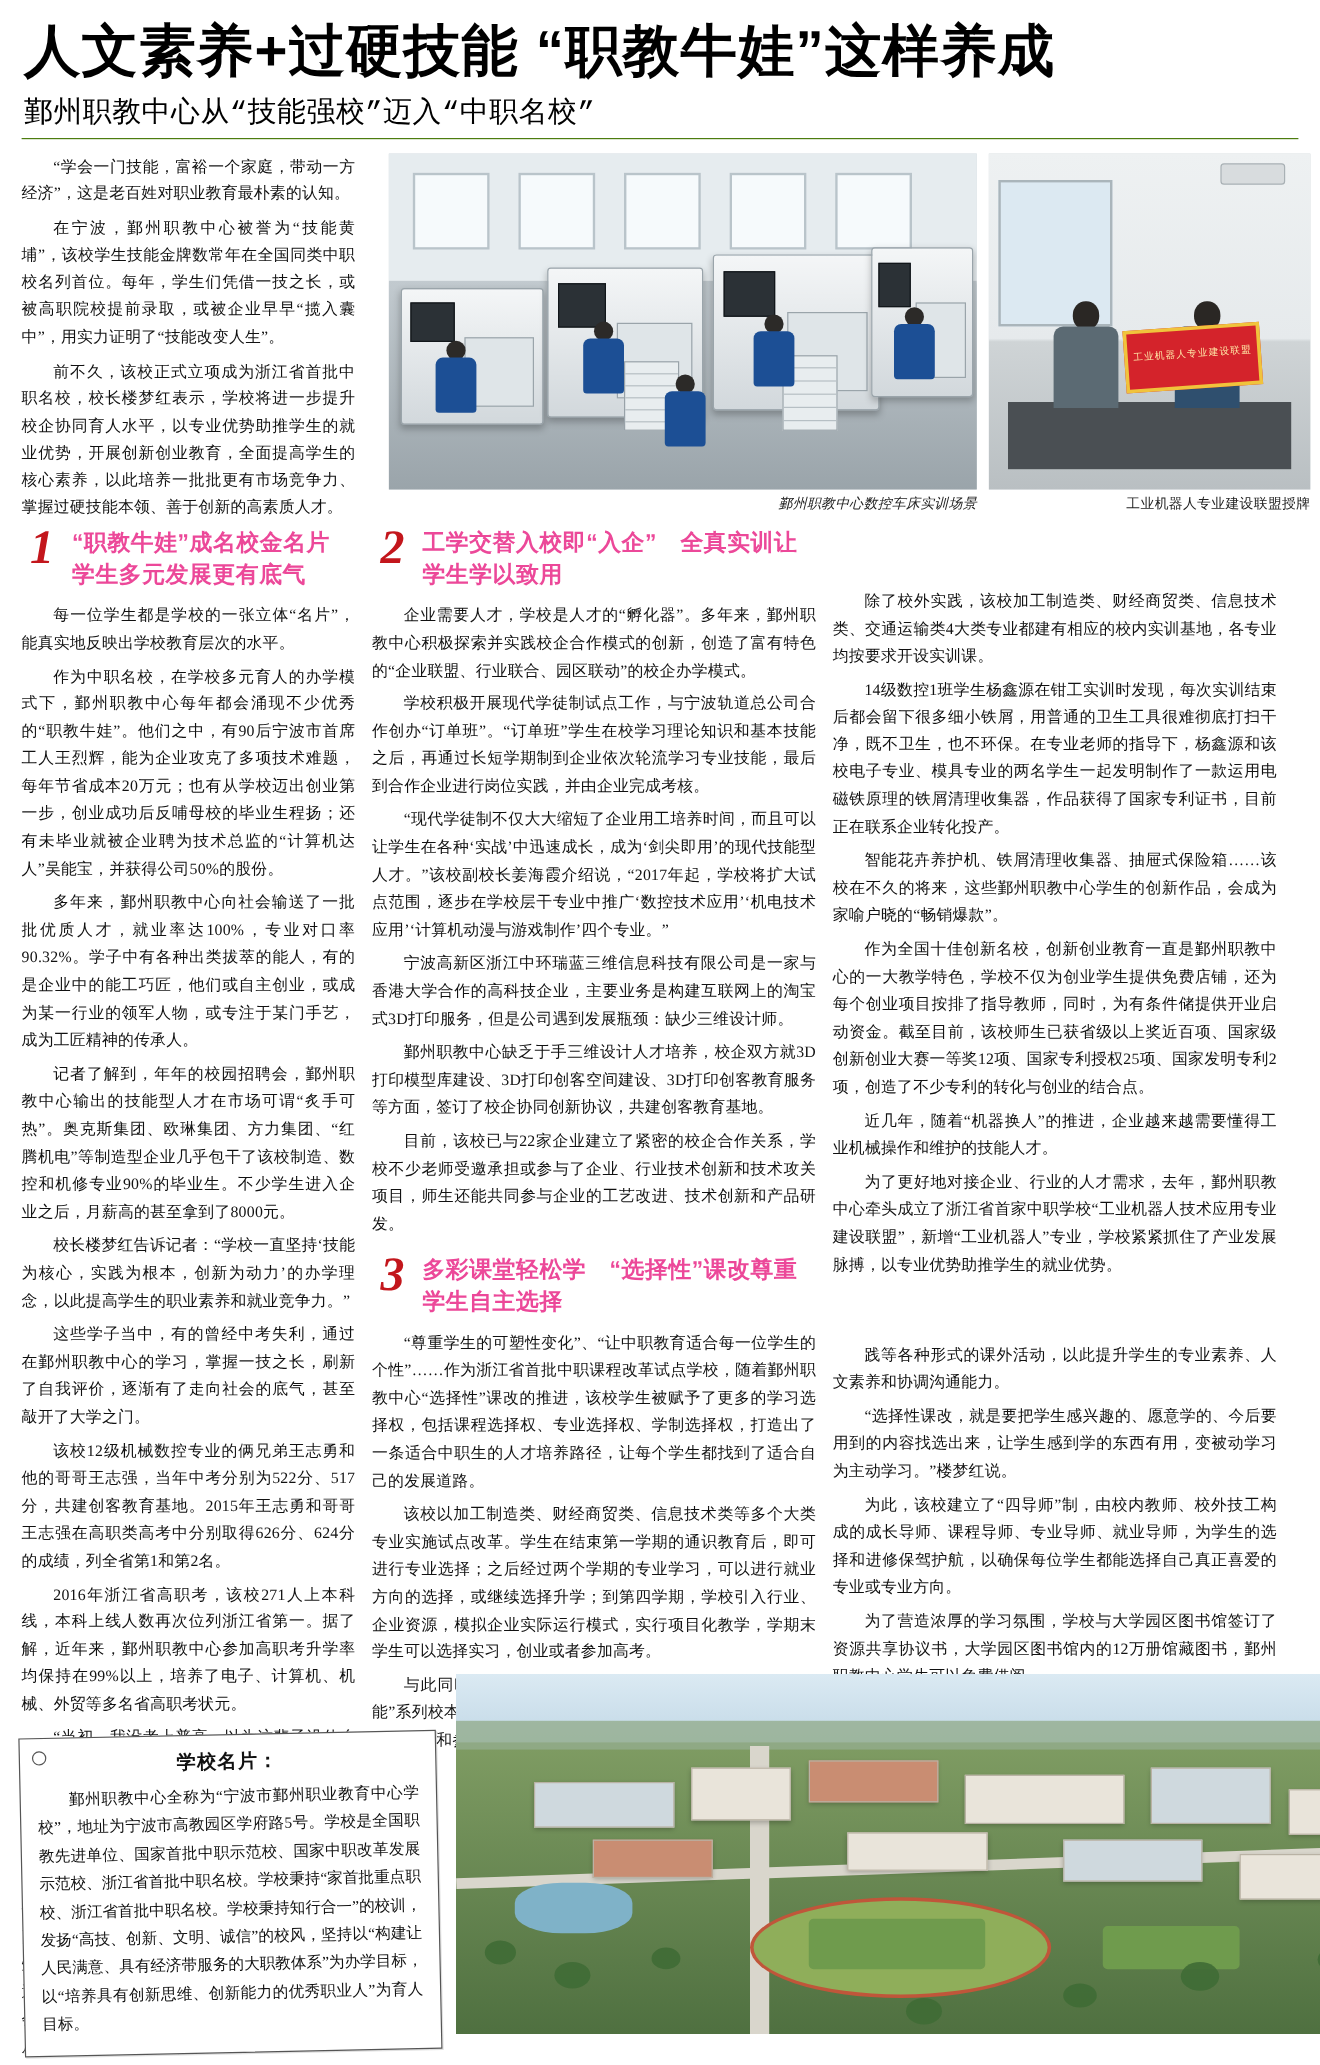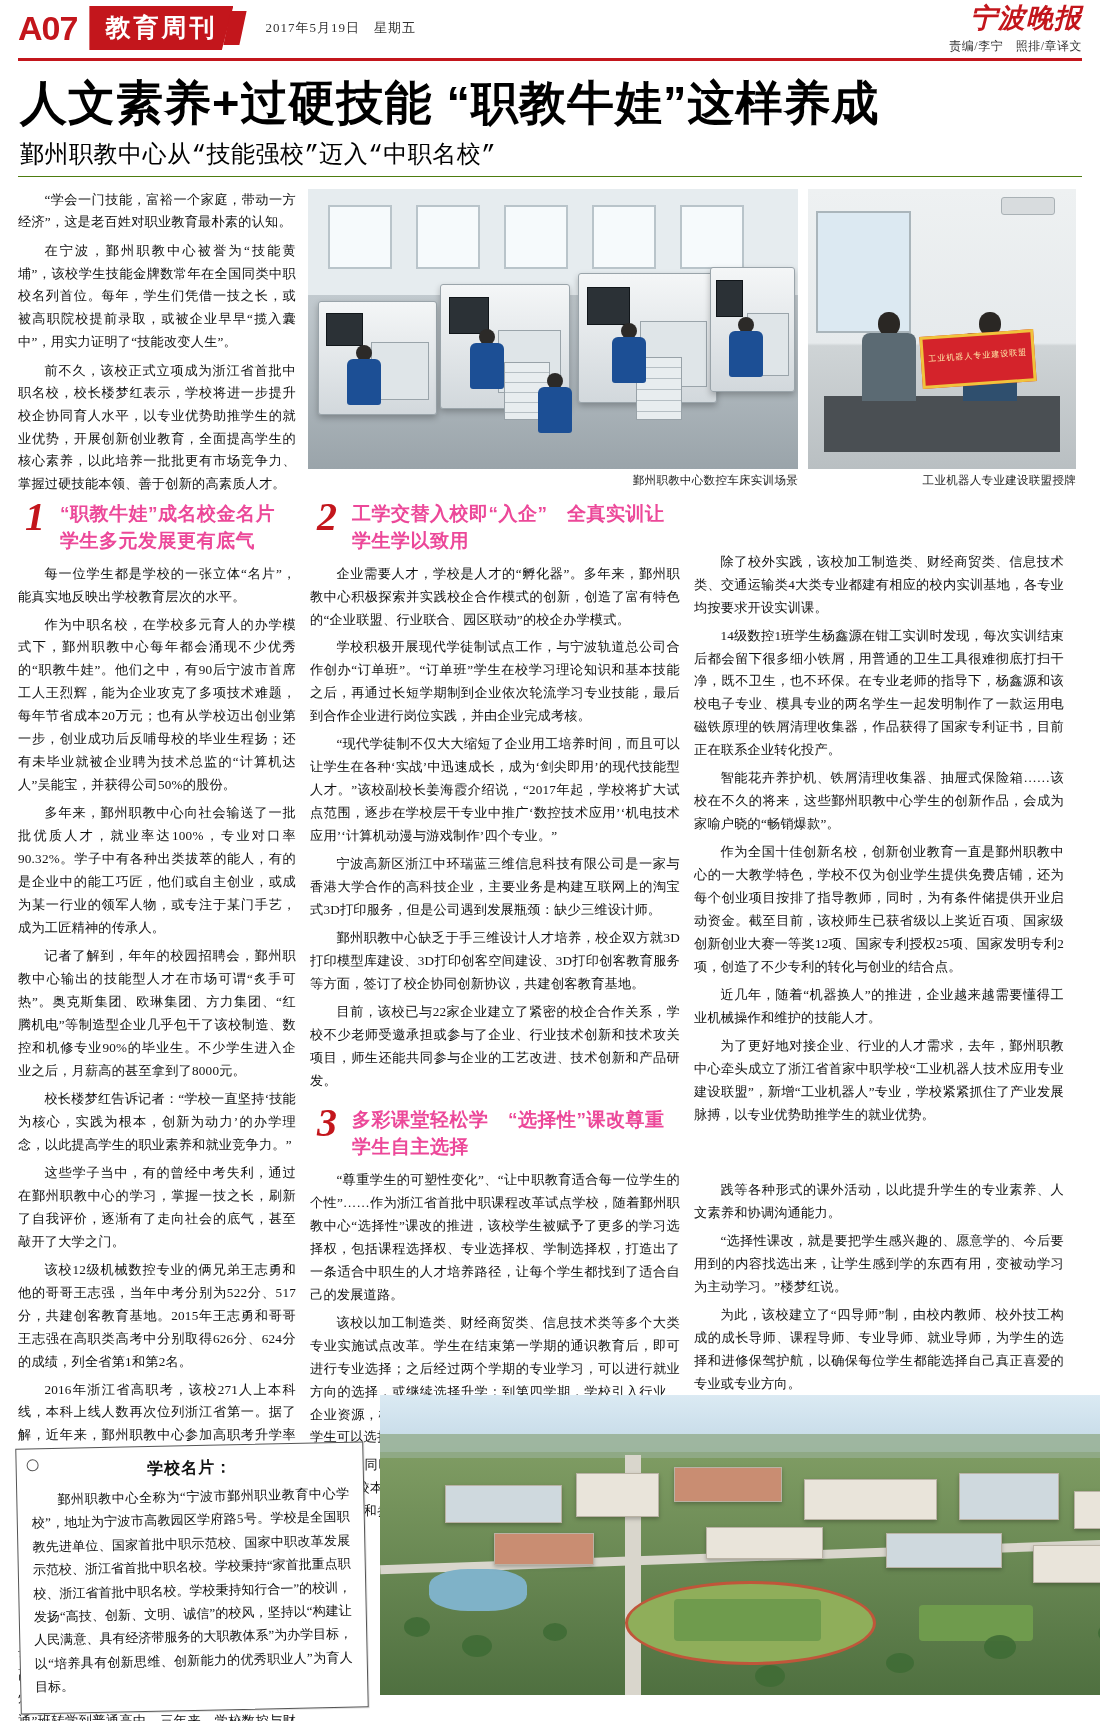--- a/index.html
+++ b/index.html
@@ -104,41 +104,41 @@
     font-family: Liberation Mono, monospace;
     font-size: 24px;
     letter-spacing: 0.5px;
     margin-top: 8px;
     color: #000000;
   }
 
   
   .top-region {
     display: flex;
-    gap: 12px;
+    gap: 28px;
     margin-top: 12px;
     height: 300px;
   }
   .lead-col {
     width: 278px;
     flex: none;
     font-size: 13.2px;
     line-height: 1.72;
     text-align: justify;
     letter-spacing: 0.2px;
   }
   .lead-col p { margin: 0 0 6px 0; text-indent: 2em; }
 
   .photos {
     flex: 1;
     display: flex;
     gap: 10px;
   }
   .photo-wrap { position: relative; }
-  .photo-main { width: 490px; }
+  .photo-main { width: 490px; font-style: italic; }
   .photo-side { width: 268px; }
   .photo {
     width: 100%;
     height: 280px;
     position: relative;
     overflow: hidden;
     background: #cfd6da;
   }
   .caption {
     font-size: 11.5px;
@@ -301,30 +301,20 @@
     left: 18px;
     bottom: 10px;
     width: 348px;
   }
 </style>
 </head>
 <body>
 
 <div class="page">
 
-  <div class="masthead">
-    <div class="page-number">A07</div>
-    <div class="section-flag">教育周刊</div>
-    <div class="flag-tail"></div>
-    <div class="masthead-date">2017年5月19日　星期五</div>
-    <div class="masthead-right">
-      <div class="paper-logo">宁波晚报</div>
-      <div class="credits">责编/李宁　照排/章译文</div>
-    </div>
-  </div>
 
   <div class="headline-block">
     <div class="headline-main">人文素养+过硬技能 “职教牛娃”这样养成</div>
     <div class="headline-sub">鄞州职教中心从“技能强校”迈入“中职名校”</div>
   </div>
 
   <div class="top-region">
     <div class="lead-col">
       <p>“学会一门技能，富裕一个家庭，带动一方经济”，这是老百姓对职业教育最朴素的认知。</p>
       <p>在宁波，鄞州职教中心被誉为“技能黄埔”，该校学生技能金牌数常年在全国同类中职校名列首位。每年，学生们凭借一技之长，或被高职院校提前录取，或被企业早早“揽入囊中”，用实力证明了“技能改变人生”。</p>

